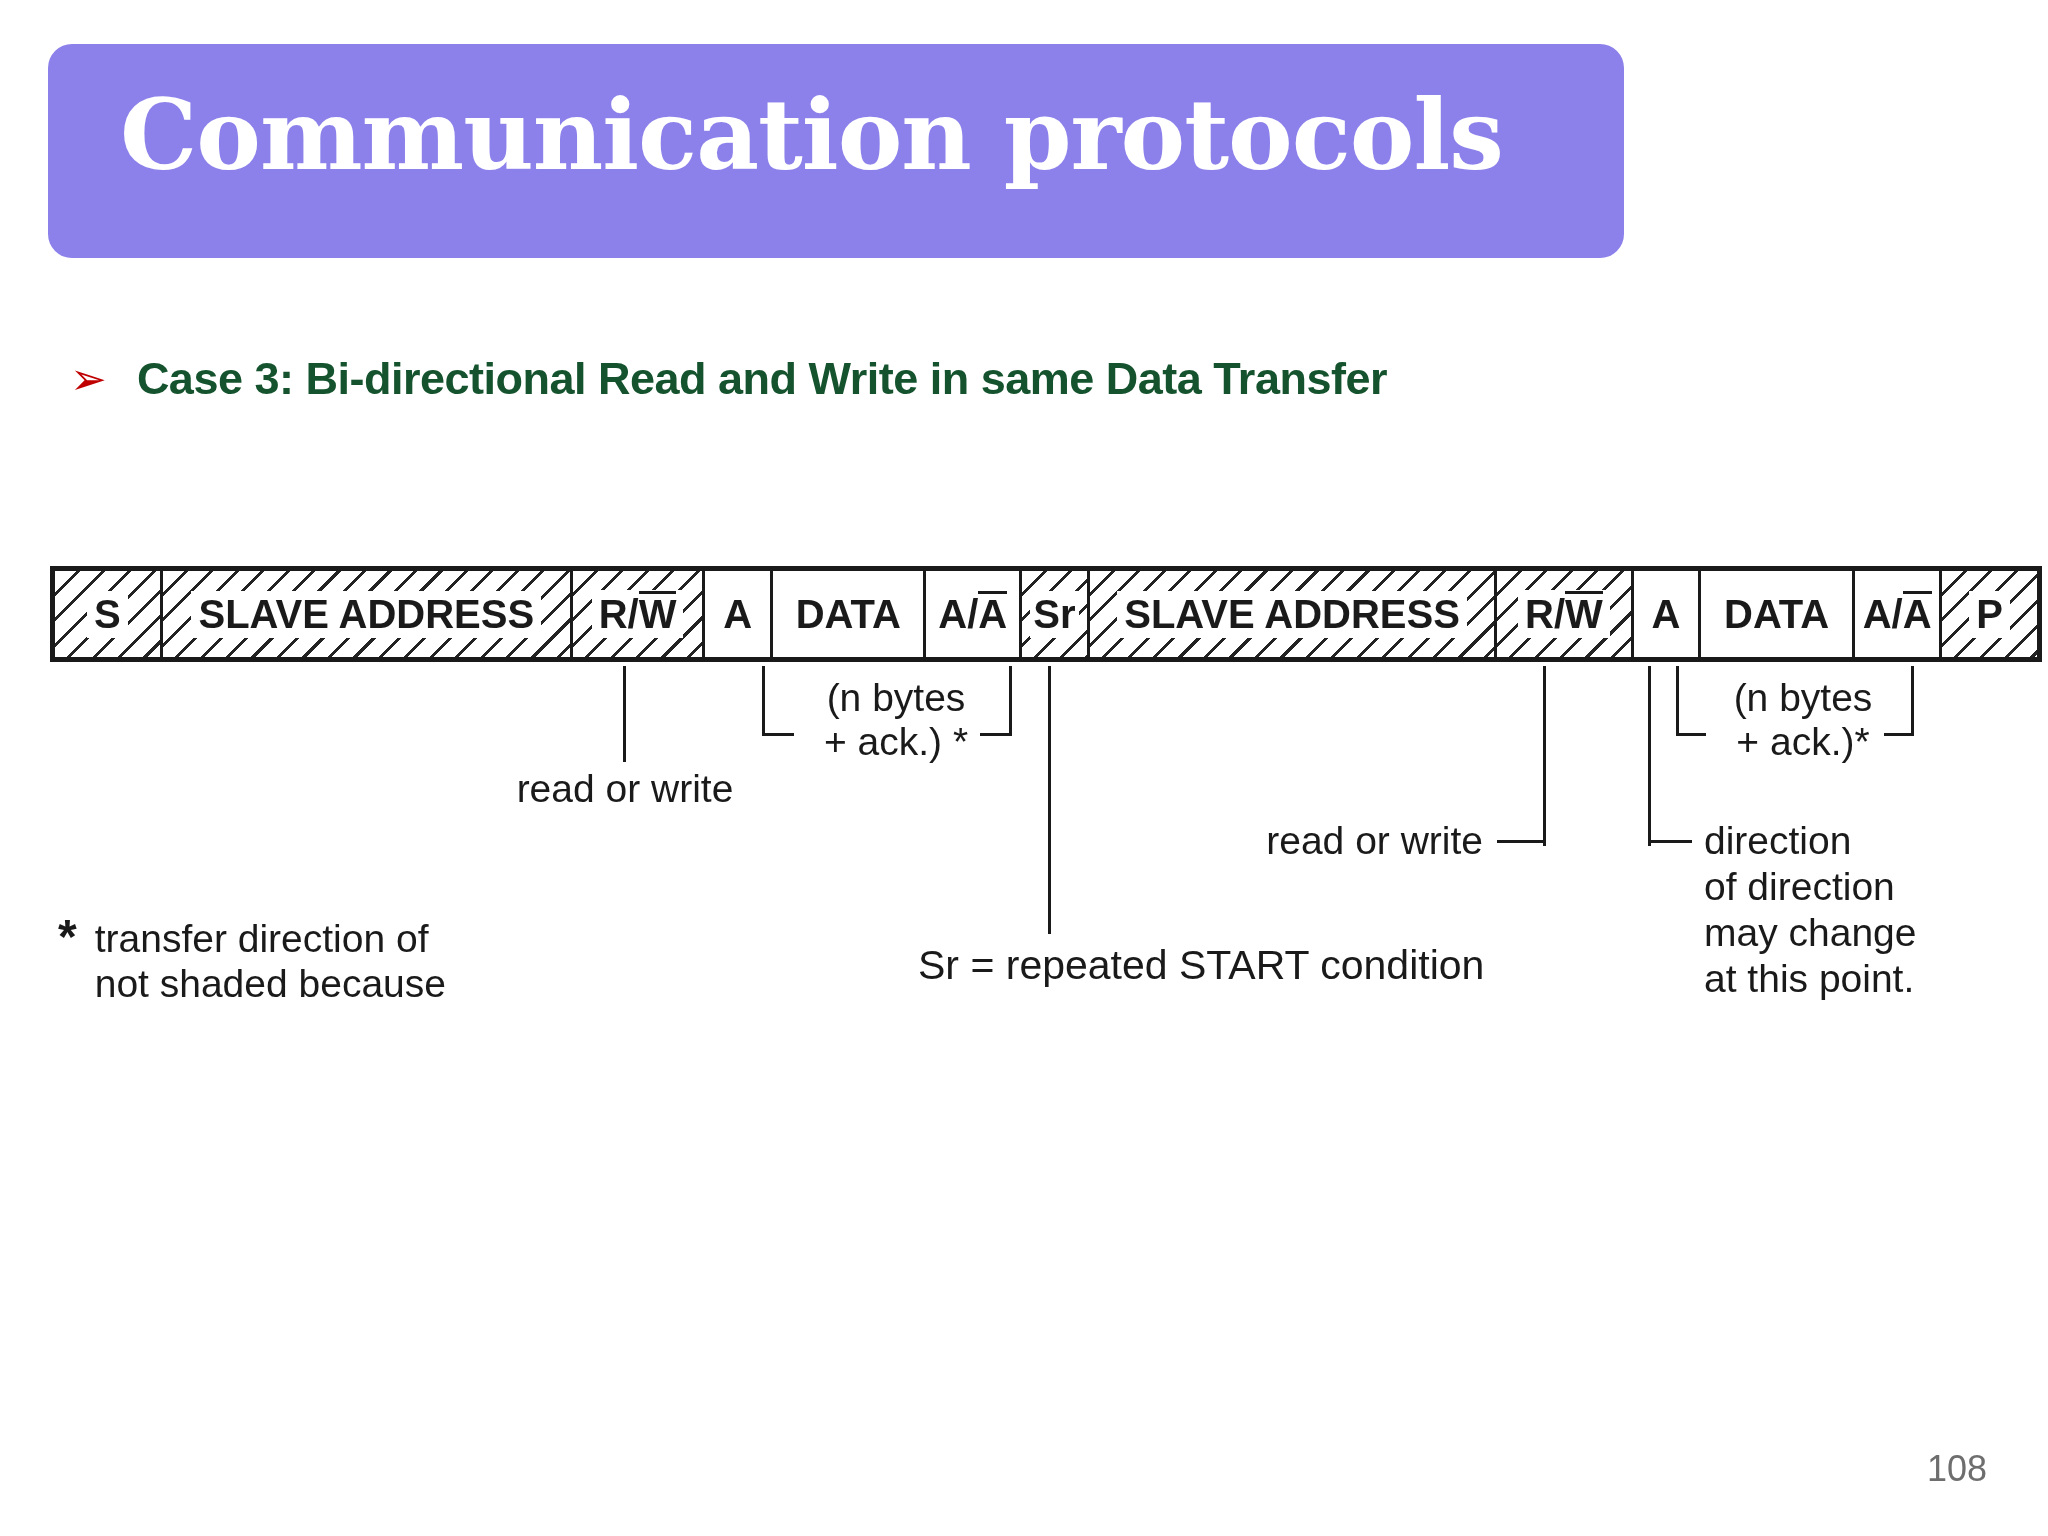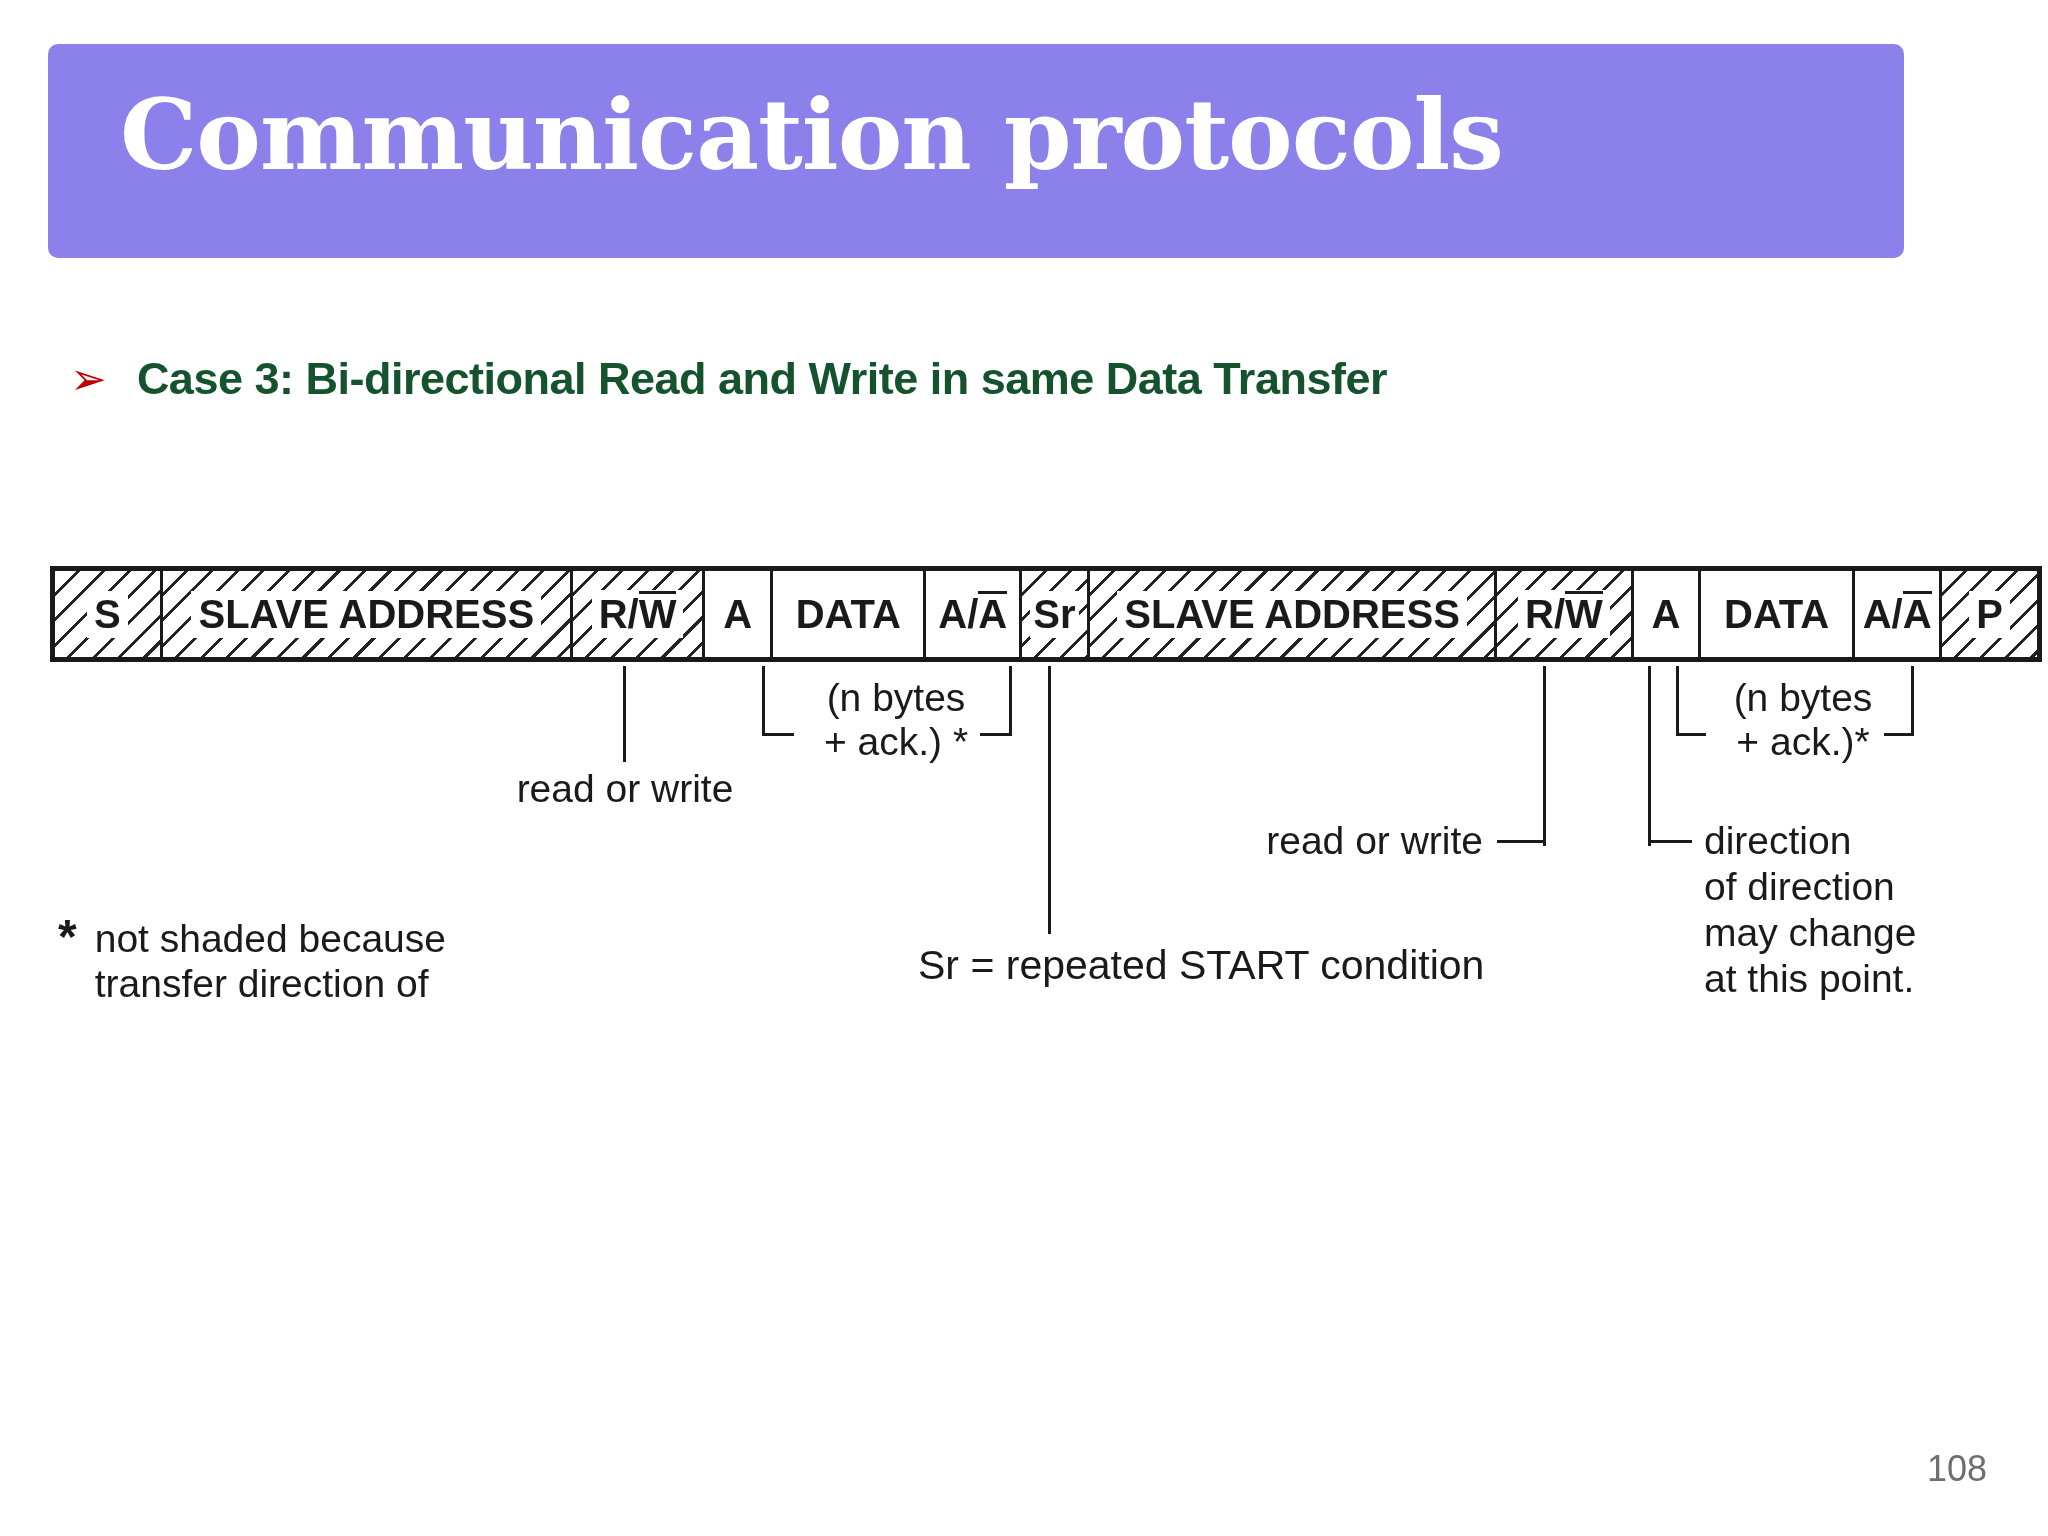--- a/index.html
+++ b/index.html
@@ -2,22 +2,22 @@
 <html><head>
 <meta charset="utf-8">
 <style>
   html,body{margin:0;padding:0;background:#ffffff;}
   .slide{
     position:relative;width:2048px;height:1536px;background:#ffffff;overflow:hidden;
     font-family:"Liberation Sans",sans-serif;color:#1a1a1a;
   }
   
   .header{
-    position:absolute;left:48px;top:44px;width:1856px;height:214px;
-    background:#8C81EB;border-radius:10px;
+    position:absolute;left:48px;top:44px;width:1576px;height:214px;
+    background:#8C81EB;border-radius:24px;
   }
   .header h1{
     position:absolute;left:72px;top:36px;margin:0;
     font-family:"DejaVu Serif",serif;font-weight:bold;
     font-size:97px;line-height:110px;color:#ffffff;letter-spacing:-1px;white-space:nowrap;
   }
   
   .bullet-row{position:absolute;left:70px;top:352px;display:flex;align-items:flex-start;}
   .bullet-icon{font-size:44px;line-height:54px;color:#C00000;margin-right:30px;}
   .bullet-text{
@@ -149,22 +149,22 @@
     <div class="ann" style="left:1704px;top:818px">
       <div>direction</div>
       <div>of direction</div>
       <div>may change</div>
       <div>at this point.</div>
     </div>
 
     <div class="footnote">
       <span class="fn-star">*</span>
       <div class="fn-lines">
+        <div>transfer direction of</div>
         <div>not shaded because</div>
-        <div>transfer direction of</div>
       </div>
     </div>
 
   </div>
 
   <div class="page-number">108</div>
 
 </div>
 
 </body></html>

